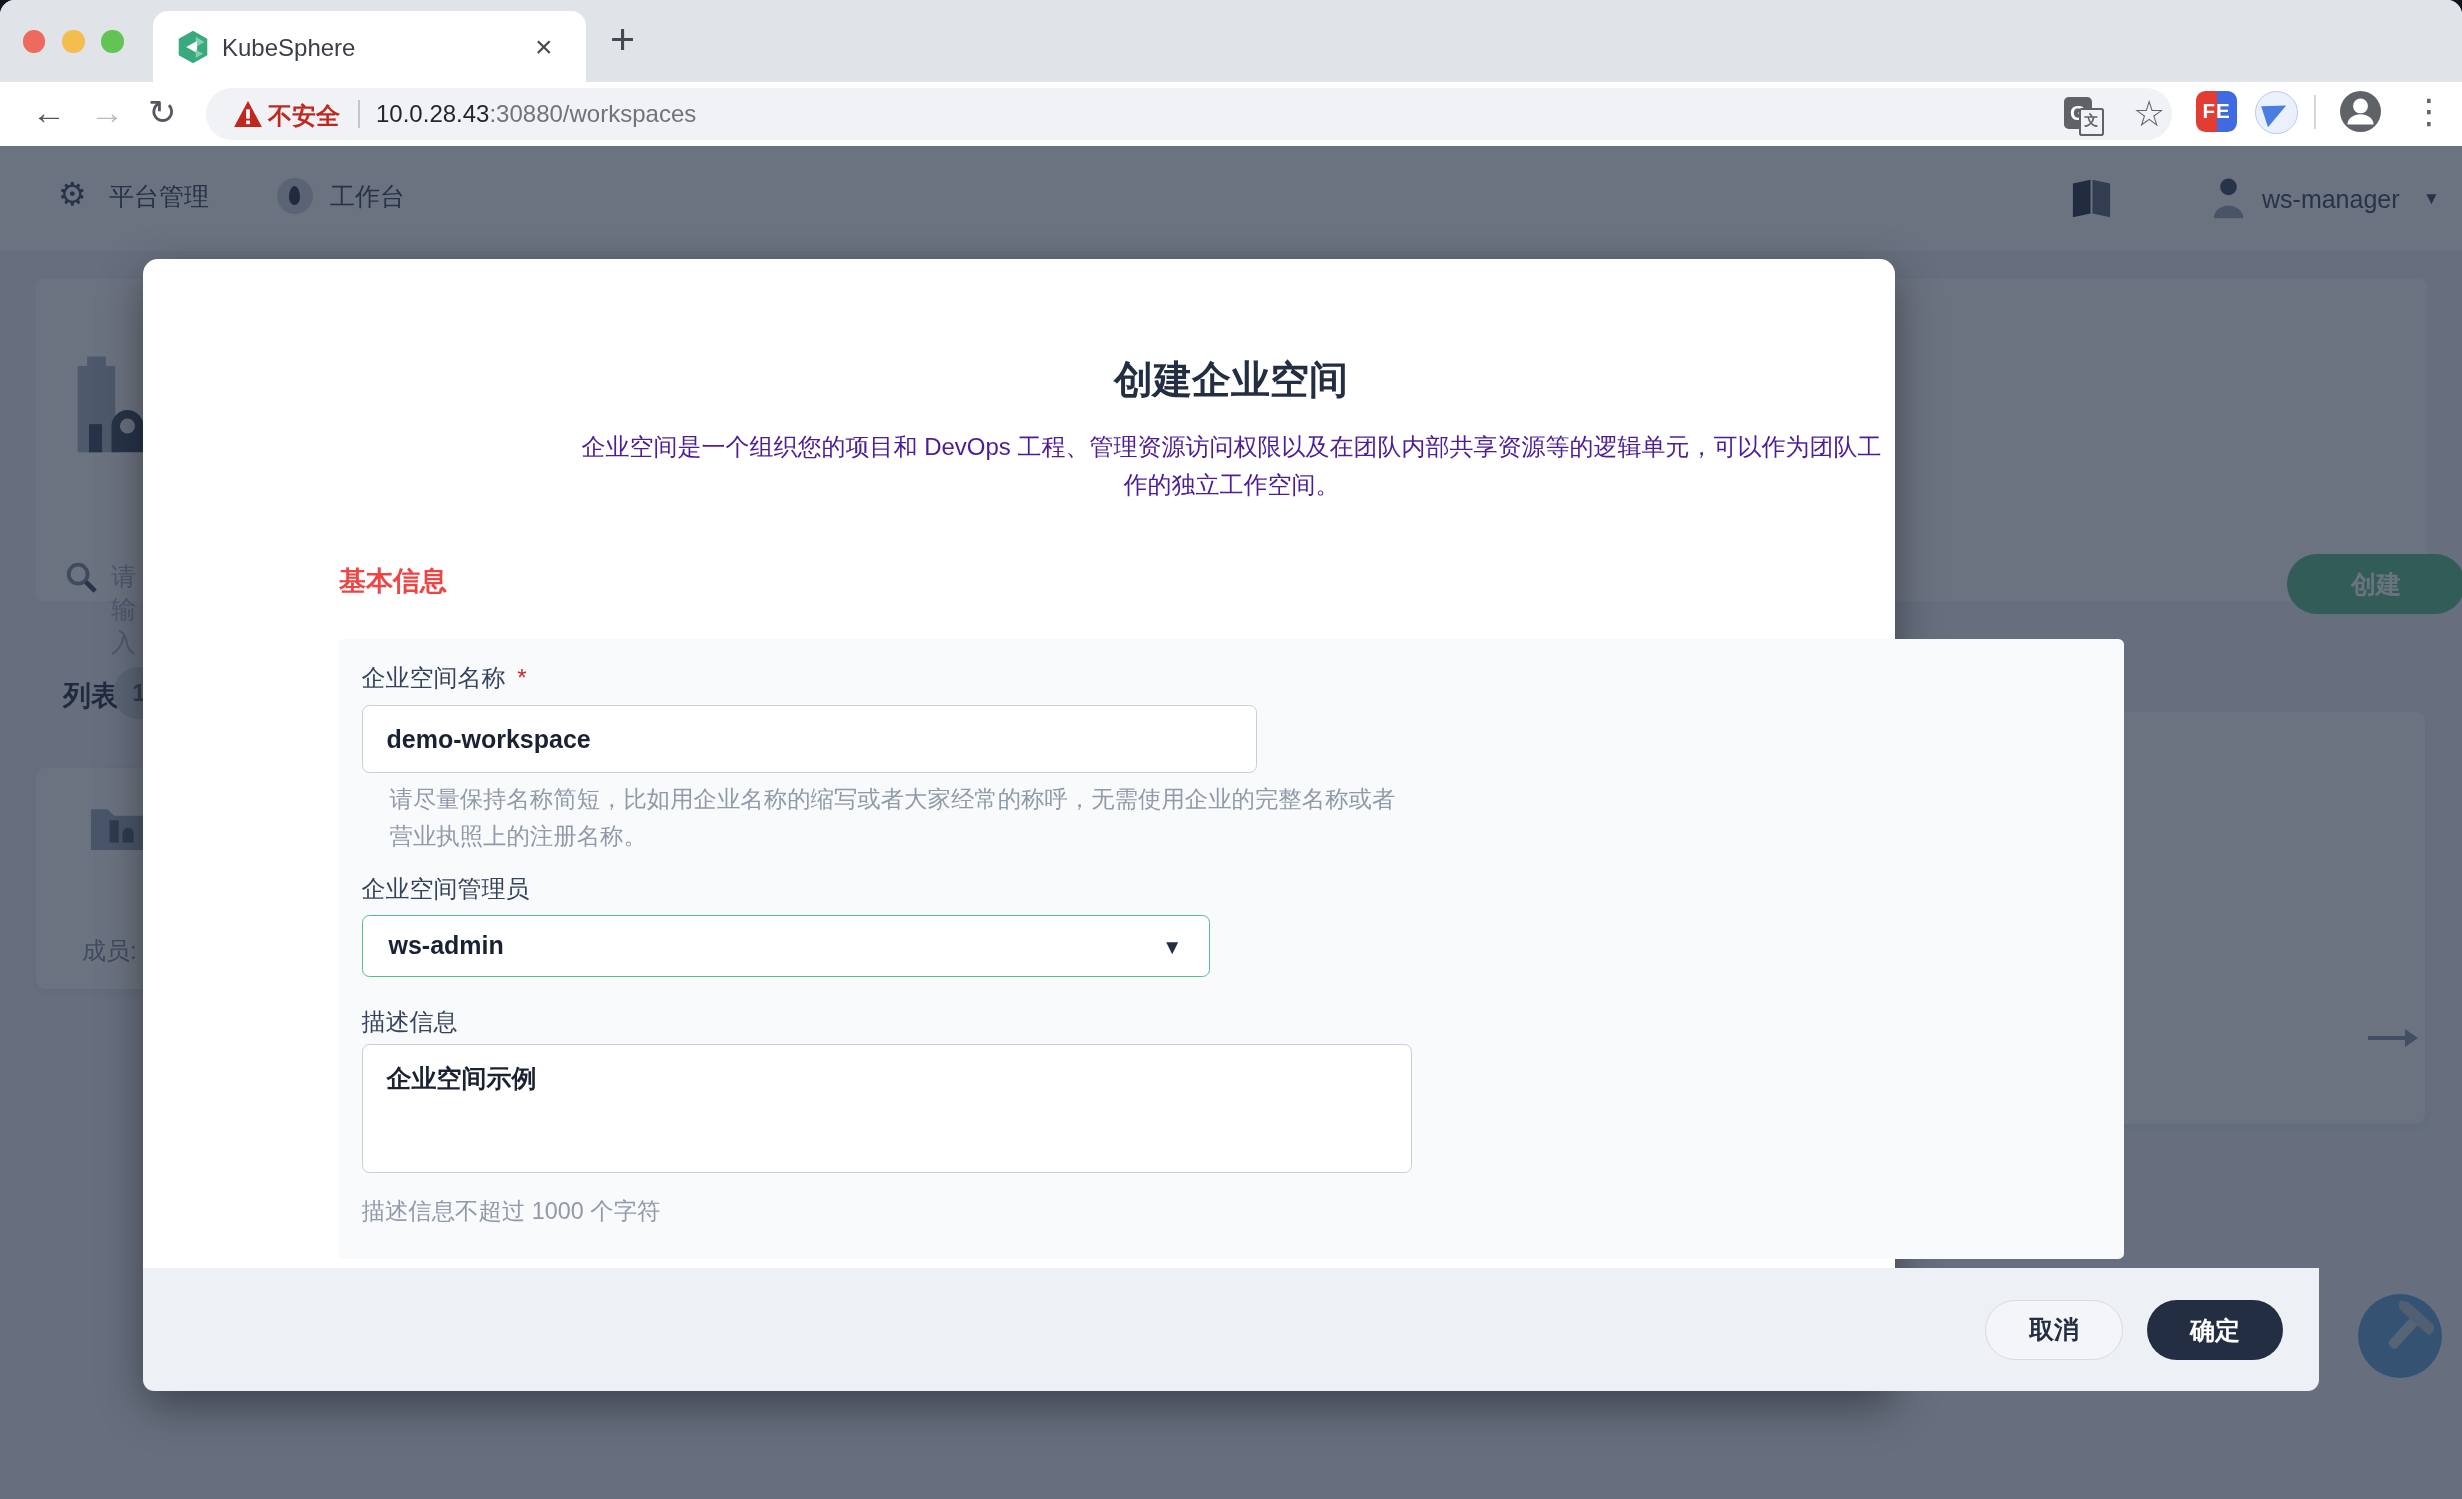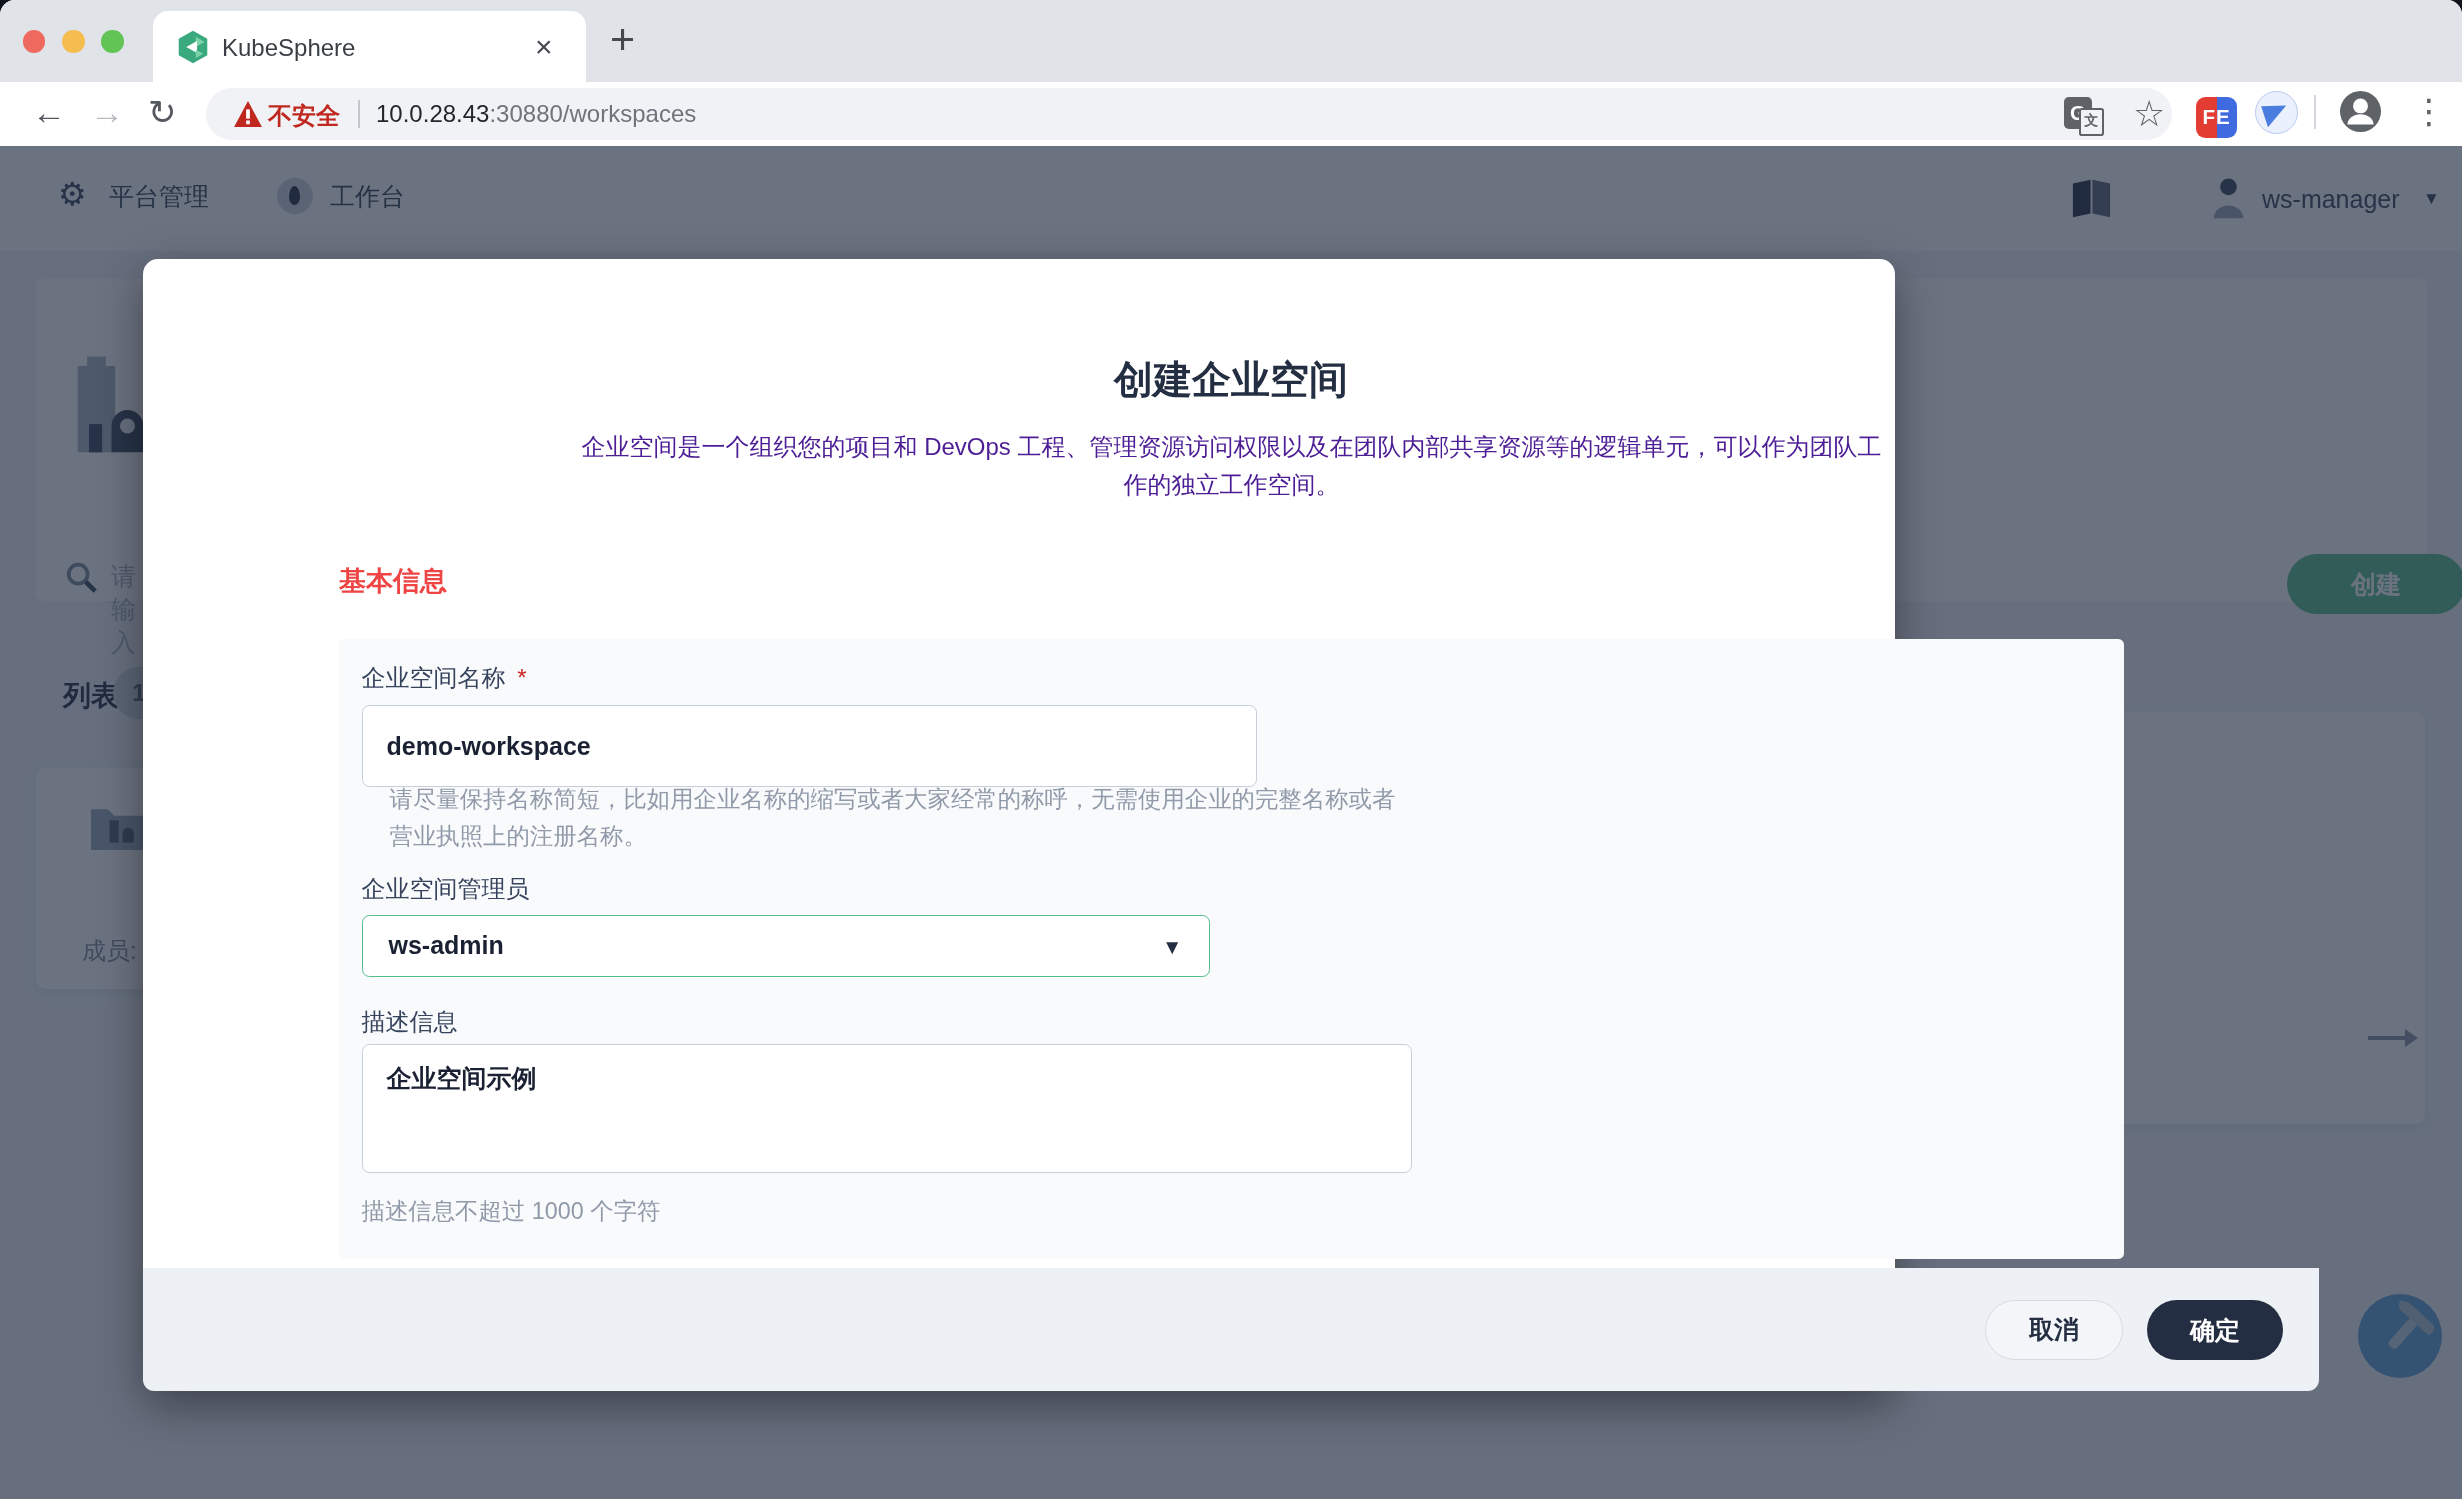--- a/index.html
+++ b/index.html
@@ -77,21 +77,21 @@
   .overlay{left:0;top:146px;width:2462px;height:1354px;background:rgba(32,42,62,.66);}
   .modal{left:143px;top:259px;width:1752px;height:1132px;background:#fff;border-radius:15px;
          box-shadow:0 15px 45px rgba(0,0,0,.4);}
   .modal-title{left:0;top:94px;width:2176px;text-align:center;font-size:39px;font-weight:700;color:#242e42;}
   .modal-subtitle{left:433px;top:169px;width:1311px;text-align:center;font-size:24px;line-height:38px;color:#4c1d95;}
   .section-title{left:196px;top:304px;font-size:27px;font-weight:700;color:#ef4444;}
   .form-panel{left:196px;top:380px;width:1785px;height:620px;background:#f9fafc;border-radius:5.6px;}
   .fld-label{font-size:24px;color:#36435c;}
   .required{color:#ca2621;margin-left:7.5px;}
   .text-input{left:22.5px;width:845px;height:58px;background:#fff;border:1.9px solid #c6ced8;border-radius:7.5px;
-              font-size:25px;font-weight:700;color:#1a2132;padding:11px 24px;box-sizing:content-box;
+              font-size:25px;font-weight:700;color:#1a2132;padding:4px 24px;box-sizing:content-box;
               font-family:"Liberation Sans","DejaVu Sans",sans-serif;outline:none;}
   .help-text{left:22.5px;width:1021px;font-size:23.4px;line-height:37px;color:#909aa9;}
   .select{left:22.5px;top:276px;width:848px;height:62px;background:#fff;border:1.9px solid #55bc8a;border-radius:7.5px;box-sizing:border-box;}
   .select-value{left:26px;top:15px;font-size:25px;font-weight:700;color:#1a2132;}
   .select-caret{right:26px;top:19px;font-size:20.6px;color:#242e42;position:absolute;}
   .textarea{left:22.5px;top:405px;width:1050px;height:129px;background:#fff;border:1.9px solid #c6ced8;border-radius:7.5px;
             font-size:25px;font-weight:700;color:#1a2132;padding:17px 24px;resize:none;outline:none;
             font-family:"Liberation Sans","DejaVu Sans",sans-serif;box-sizing:border-box;}
   .modal-footer{left:0;top:1009px;width:2176px;height:123px;background:#edf0f4;border-radius:0 0 11.2px 11.2px;}
   .btn{height:60px;border-radius:30px;font-size:25px;font-weight:600;text-align:center;line-height:60px;top:32px;}
@@ -136,21 +136,21 @@
       <div class="abs addr-divider"></div>
       <span class="abs url-host"><span>10.0.28.43</span><span class="url-path">:30880/workspaces</span></span>
 
       <div class="abs addr-ic" style="left:1858px;top:9.4px;width:56px;height:37px;">
         <div class="abs translate-box">G</div>
         <div class="abs translate-page">文</div>
       </div>
       <span class="abs star" style="left:1927px;top:7.5px;">☆</span>
     </div>
 
-    <div class="abs fe-icon" style="left:2196px;top:15px;">
+    <div class="abs fe-icon" style="left:2196px;top:9px;">
       <div class="fe-red"></div>
       <div class="fe-blue"></div>
       <div class="fe-text">FE</div>
     </div>
     <div class="abs bird" style="left:2255px;top:9.4px;">
       <div class="bird-shape"></div>
     </div>
     <div class="abs chrome-divider" style="left:2314px;"></div>
     <div class="abs avatar" style="left:2340px;top:9.4px;">
       <svg width="41" height="41" viewBox="0 0 44 44">

